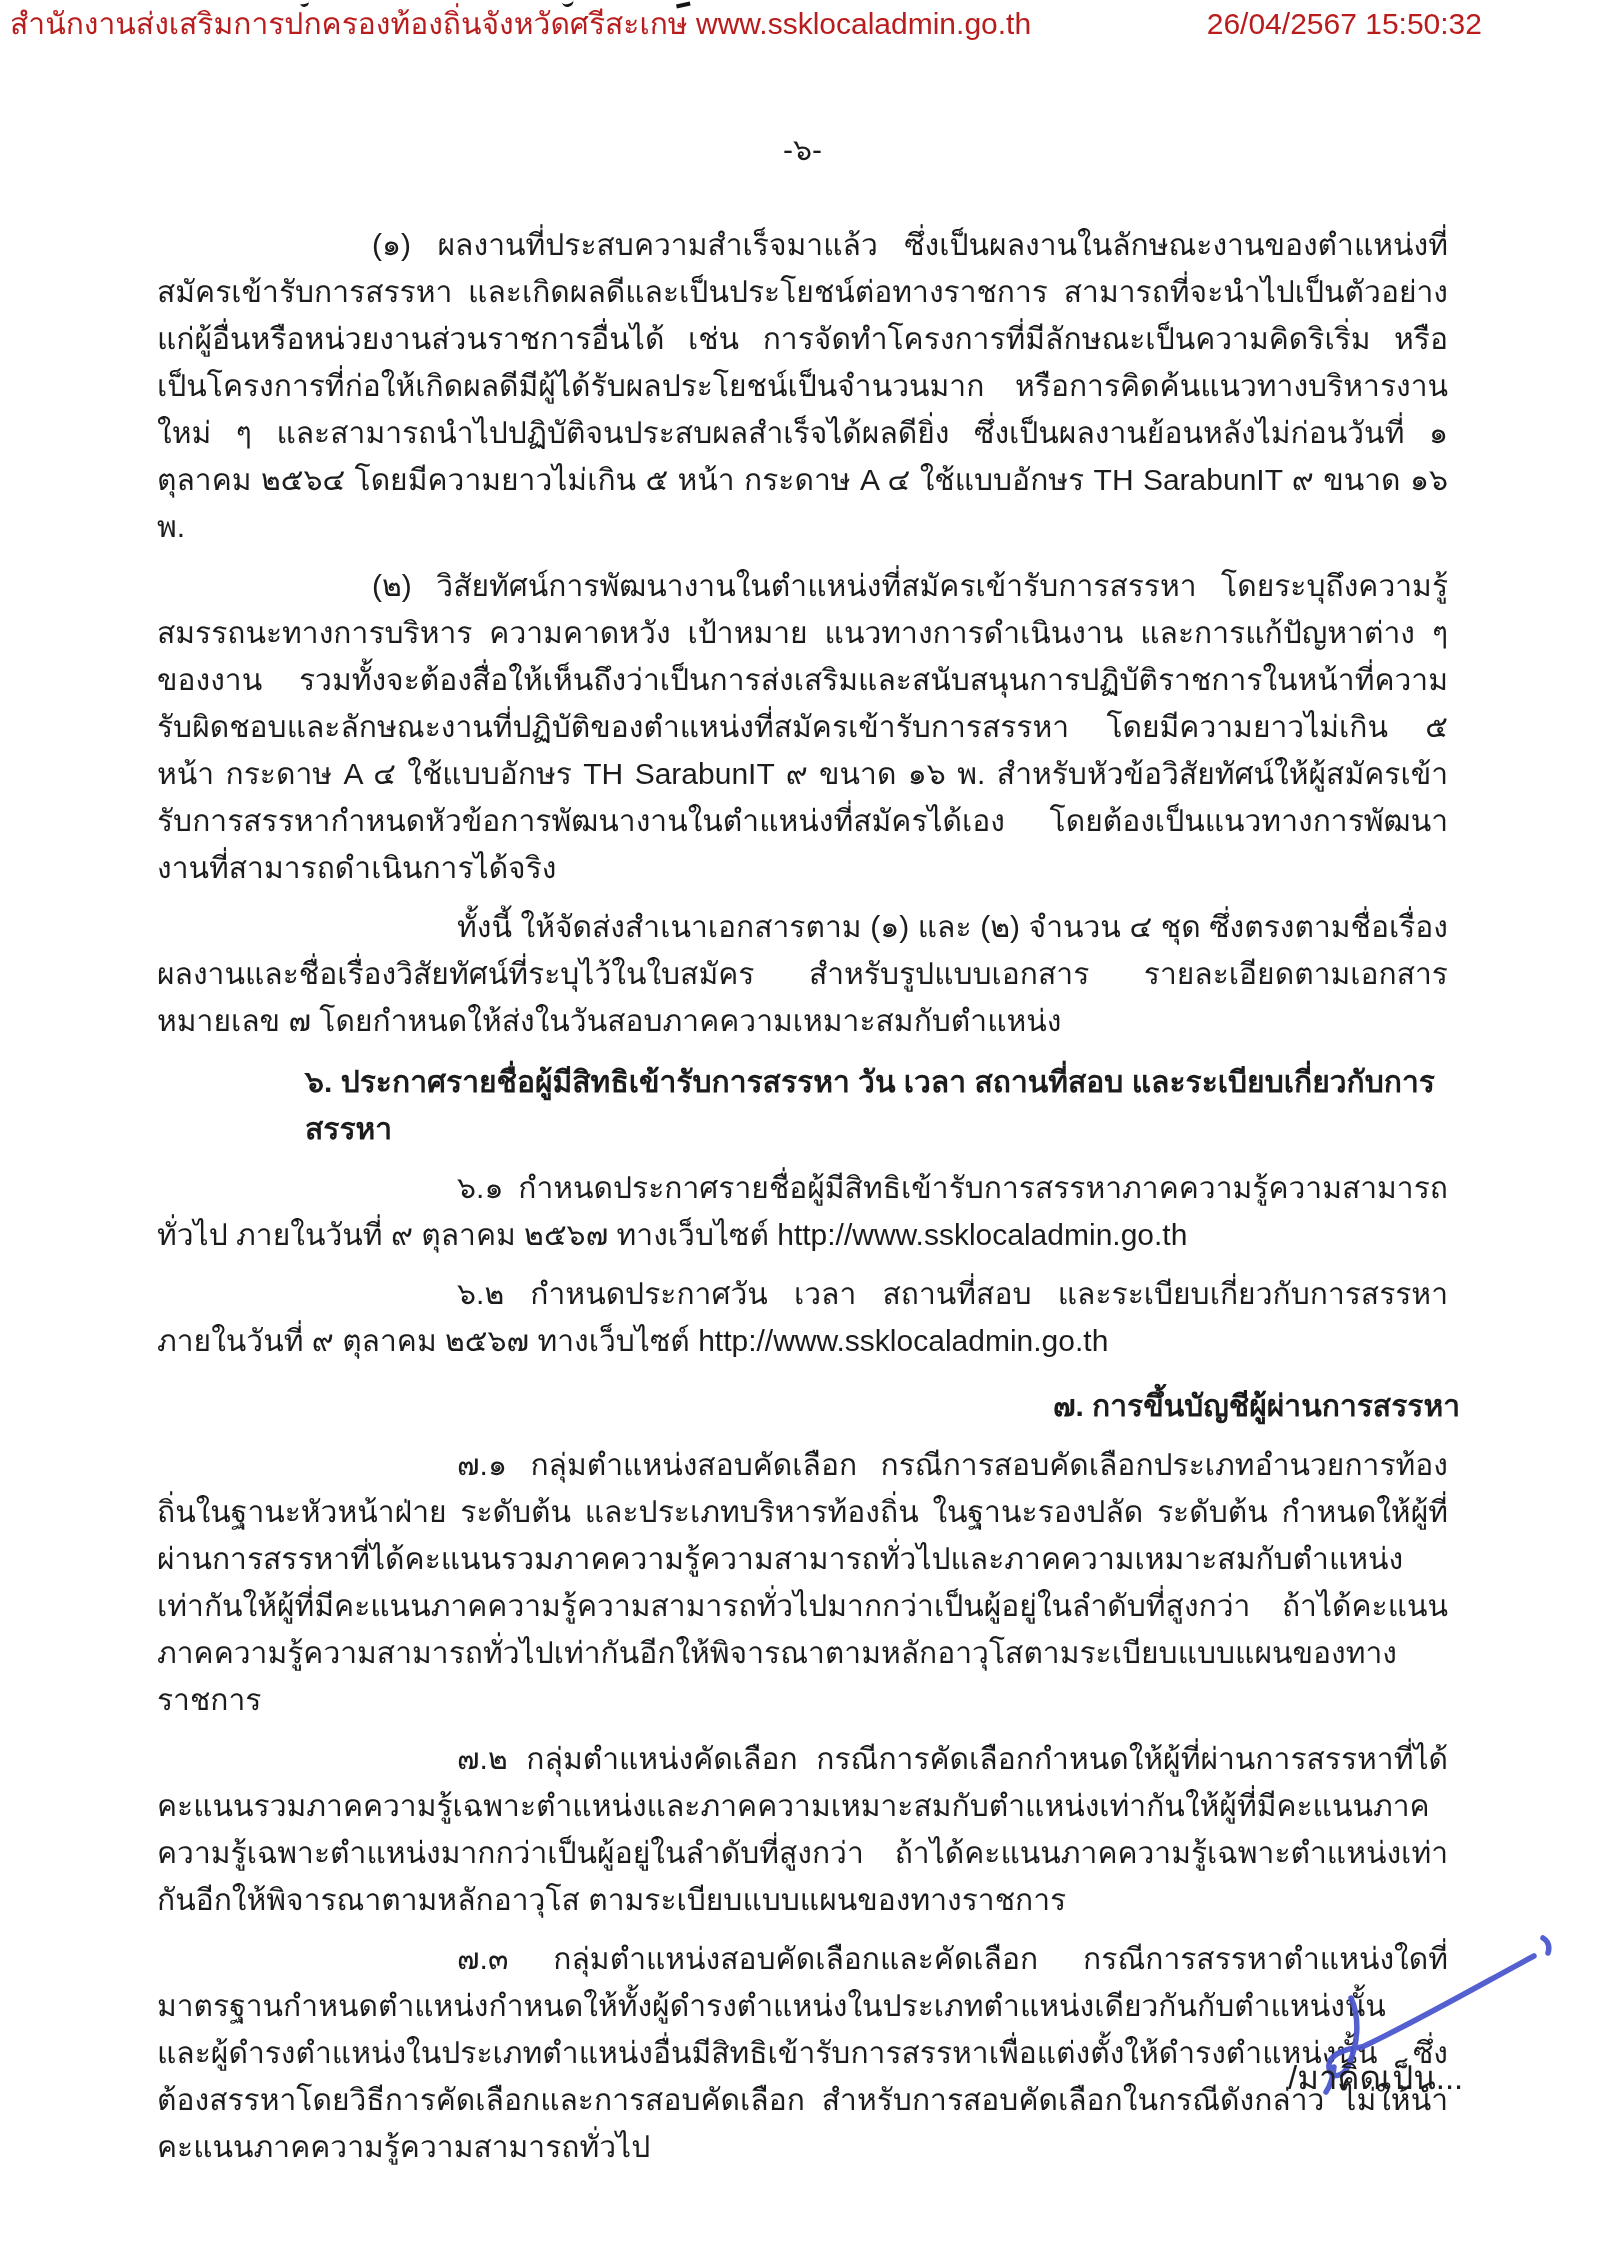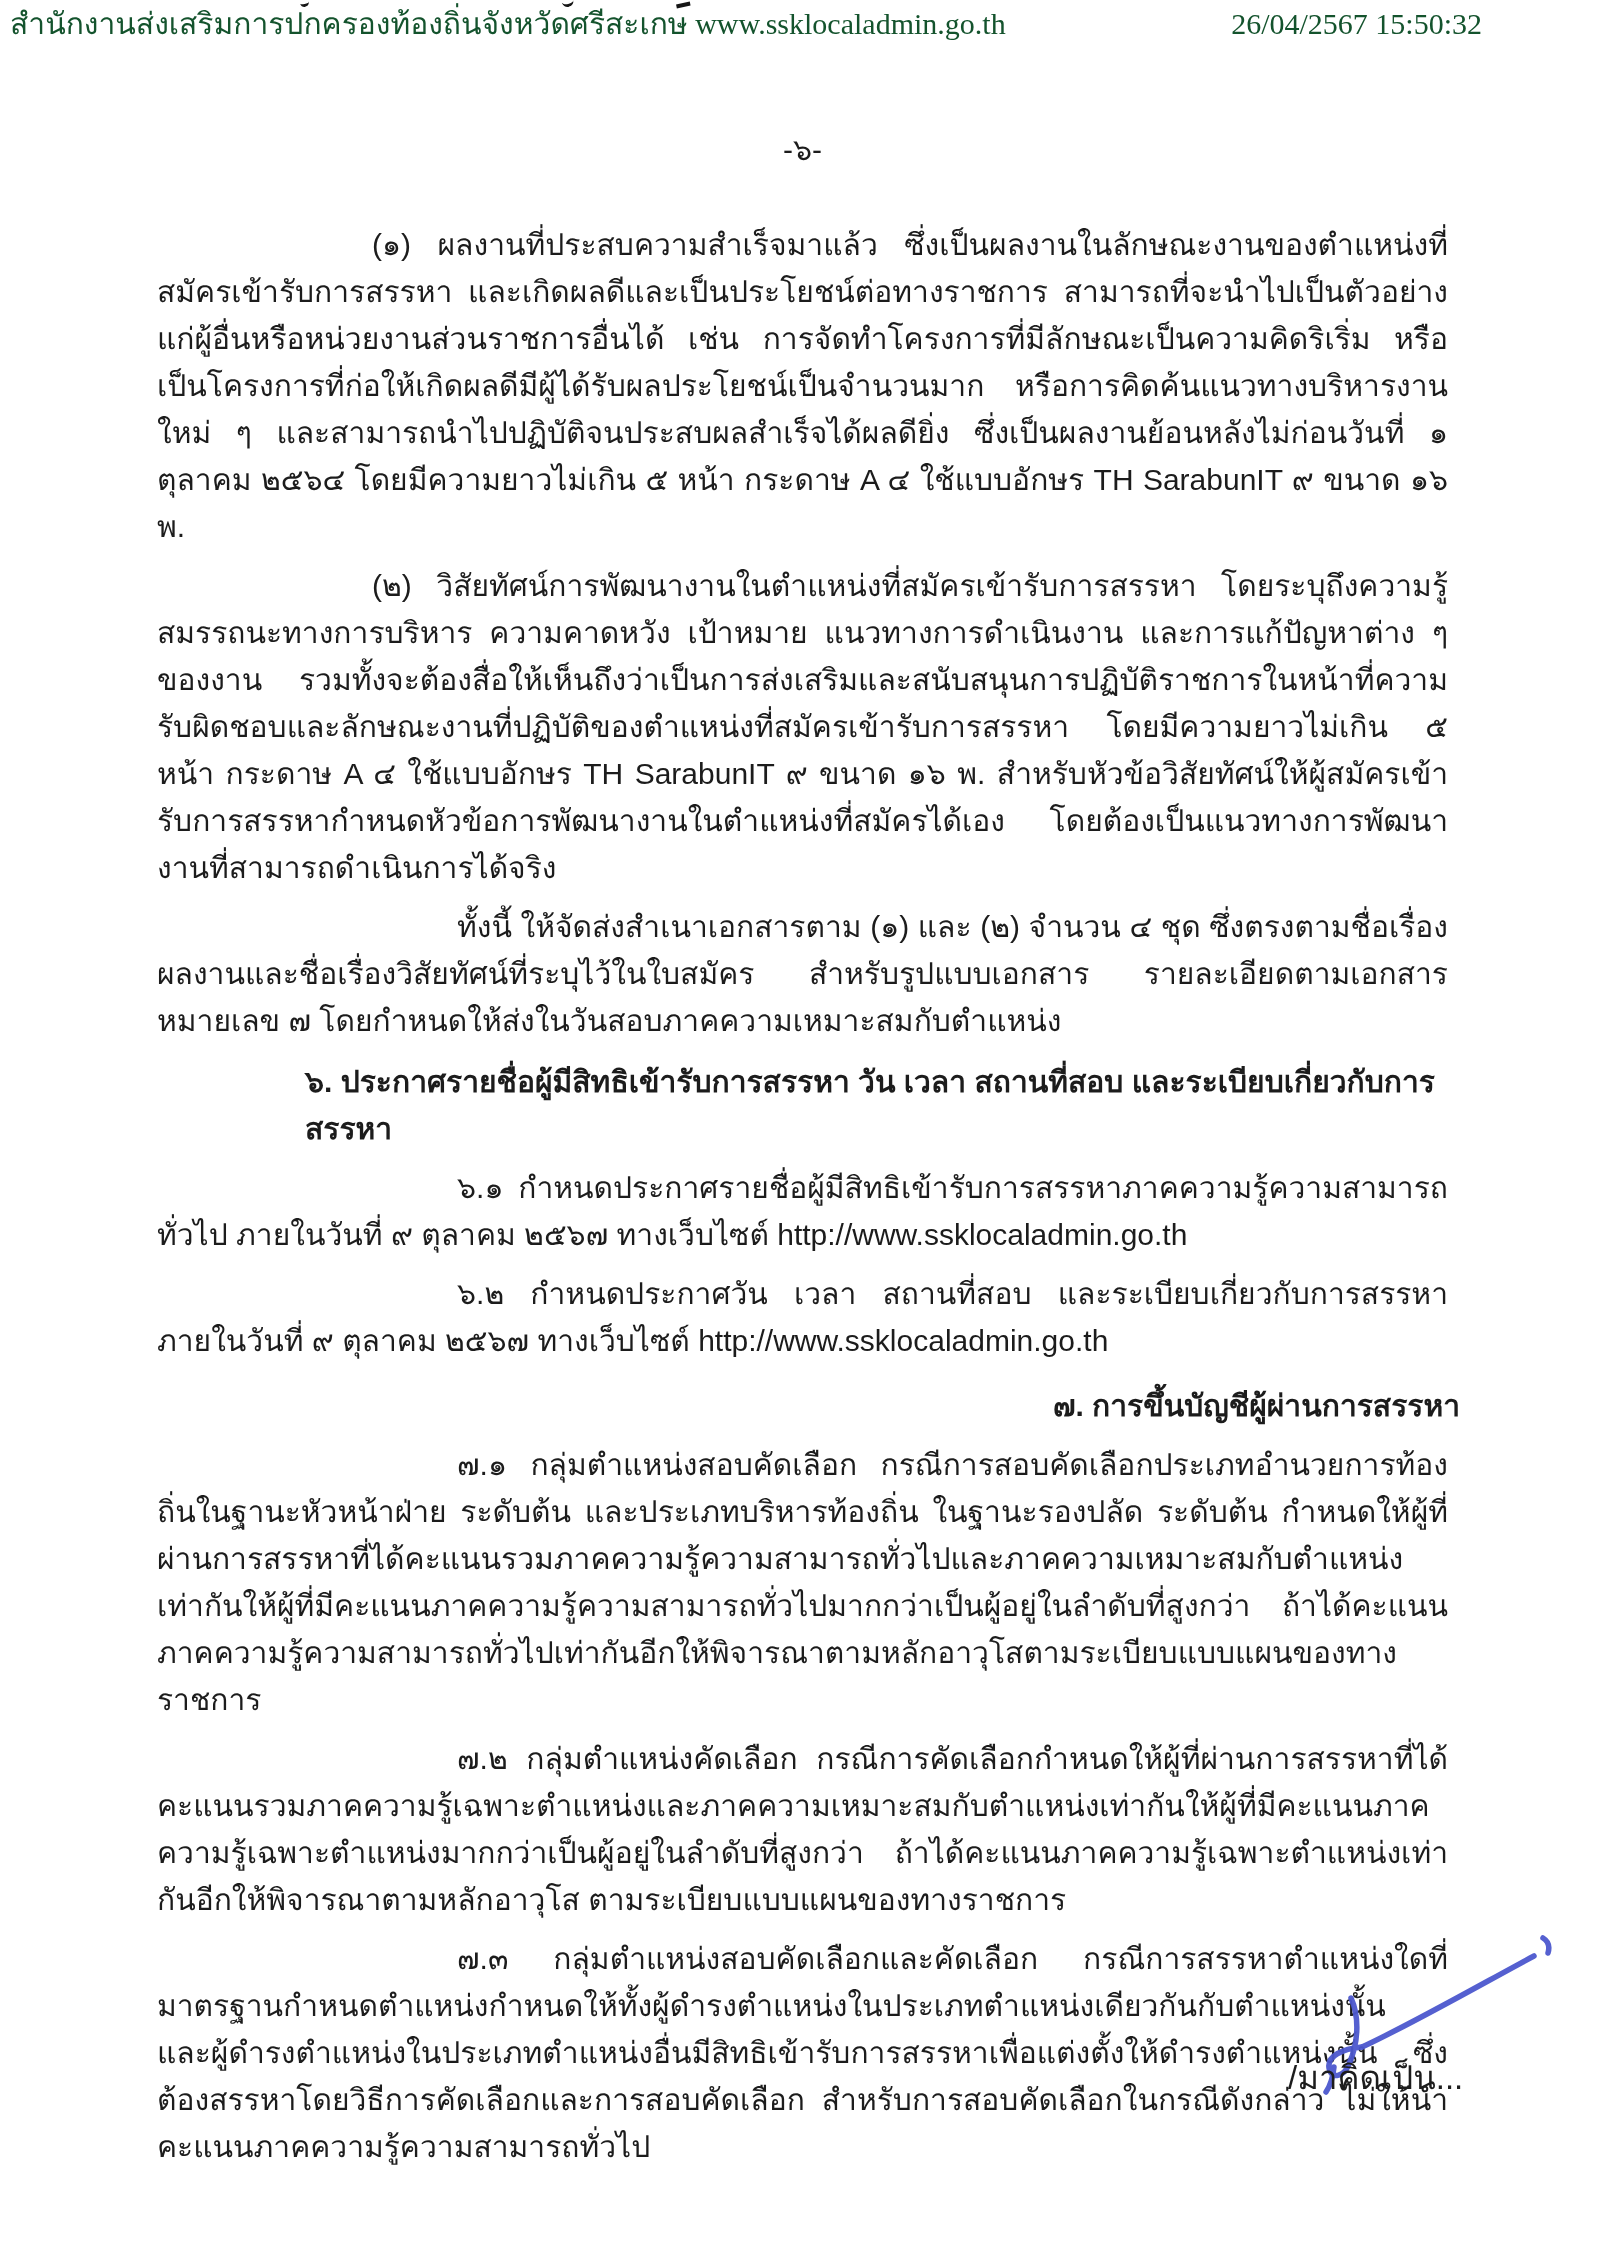--- a/index.html
+++ b/index.html
@@ -12,24 +12,24 @@
     overflow: hidden;
   }
 
   
   .hdr {
     position: absolute;
     top: 4px; left: 10px; right: 118px;
     display: flex;
     justify-content: space-between;
     align-items: flex-start;
-    font-family: Liberation Serif, serif;
+    font-family: Liberation Sans, sans-serif;
     font-size: 30px;
     line-height: 40px;
-    color: #14532d;
+    color: #b91c1c;
     white-space: nowrap;
   }
 
   
   .frag {
     position: absolute; top: 0;
     width: 9px; height: 7px;
     border-bottom: 3px solid #161616;
     border-radius: 0 0 6px 6px;
     transform: rotate(-12deg);

